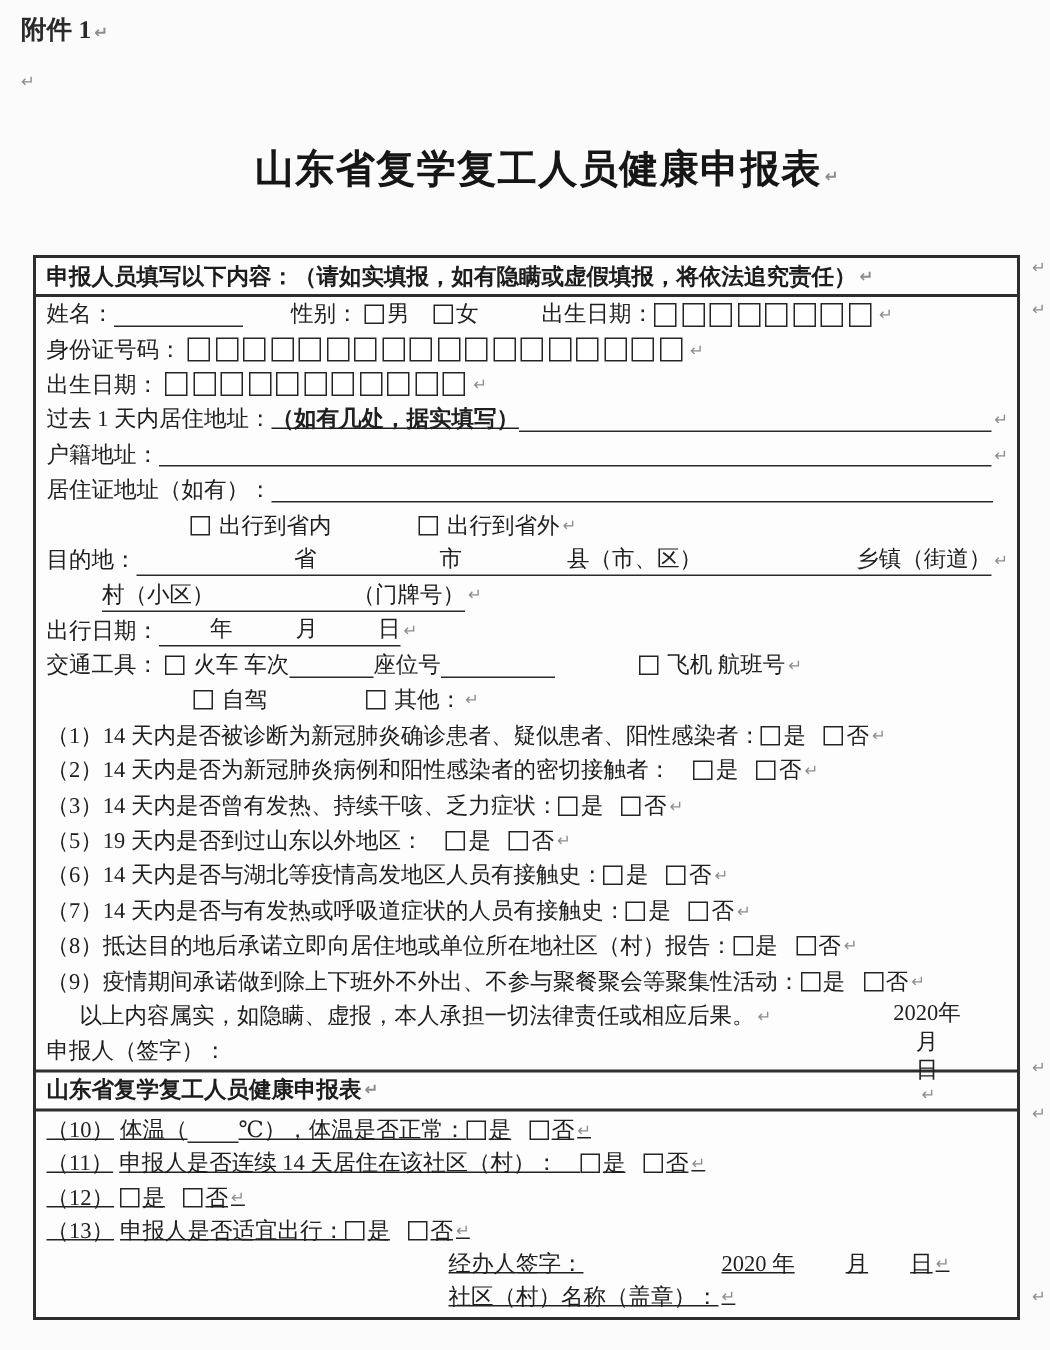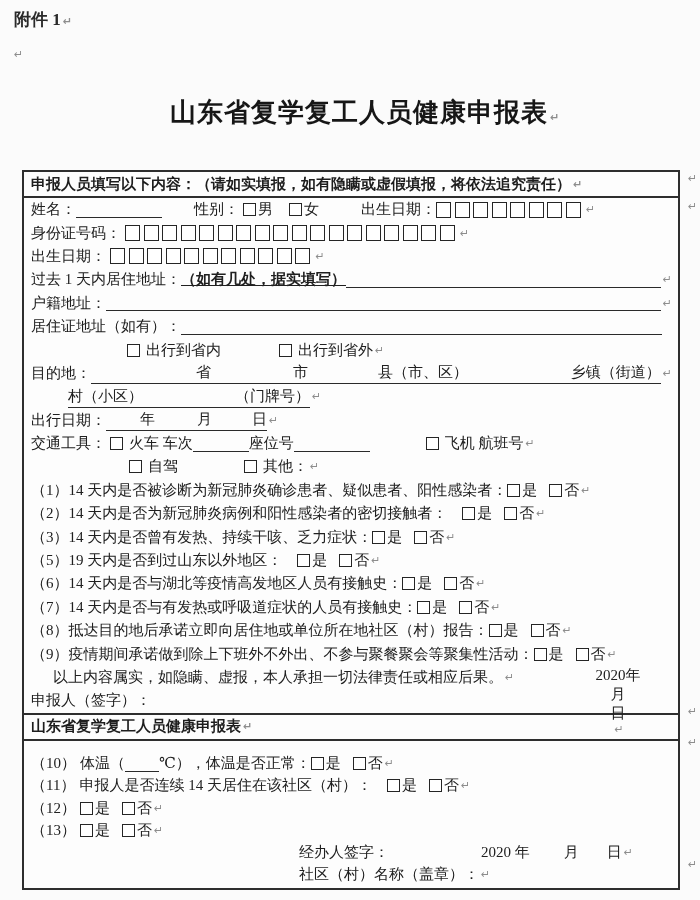--- a/index.html
+++ b/index.html
@@ -383,21 +383,21 @@
         <span class="pm">↵</span>
       </span>
     </div>
   </div>
 
   <div class="sec-header divider" style="font-weight:600;">
     <span>山东省复学复工人员健康申报表</span>
       <span class="pm">↵</span>
   </div>
 
-  <div class="sec s2" style="padding-top:12px;padding-bottom:2px;">
+  <div class="sec s2" style="padding-top:2px;padding-bottom:2px;text-decoration:underline;">
 
     <div class="line">
       <span>（10）</span>
       <span class="sp gap4"></span>
       <span>体温（</span>
       <span class="blank" style="width:34px;"></span>
       <span>℃），体温是否正常：</span>
       <span class="yn">
           <span class="cb"></span>
           <span>是</span>
@@ -429,20 +429,21 @@
           <span>是</span>
           <span class="sp gap12"></span>
           <span class="cb"></span>
           <span>否</span>
         </span>
       <span class="pm">↵</span>
     </div>
     <div class="line">
       <span>（13）</span>
         <span class="sp gap4"></span>
+        <span>申报人是否适宜出行：</span>
         <span class="yn">
           <span class="cb"></span>
           <span>是</span>
           <span class="sp gap12"></span>
           <span class="cb"></span>
           <span>否</span>
         </span>
       <span class="pm">↵</span>
     </div>
 

